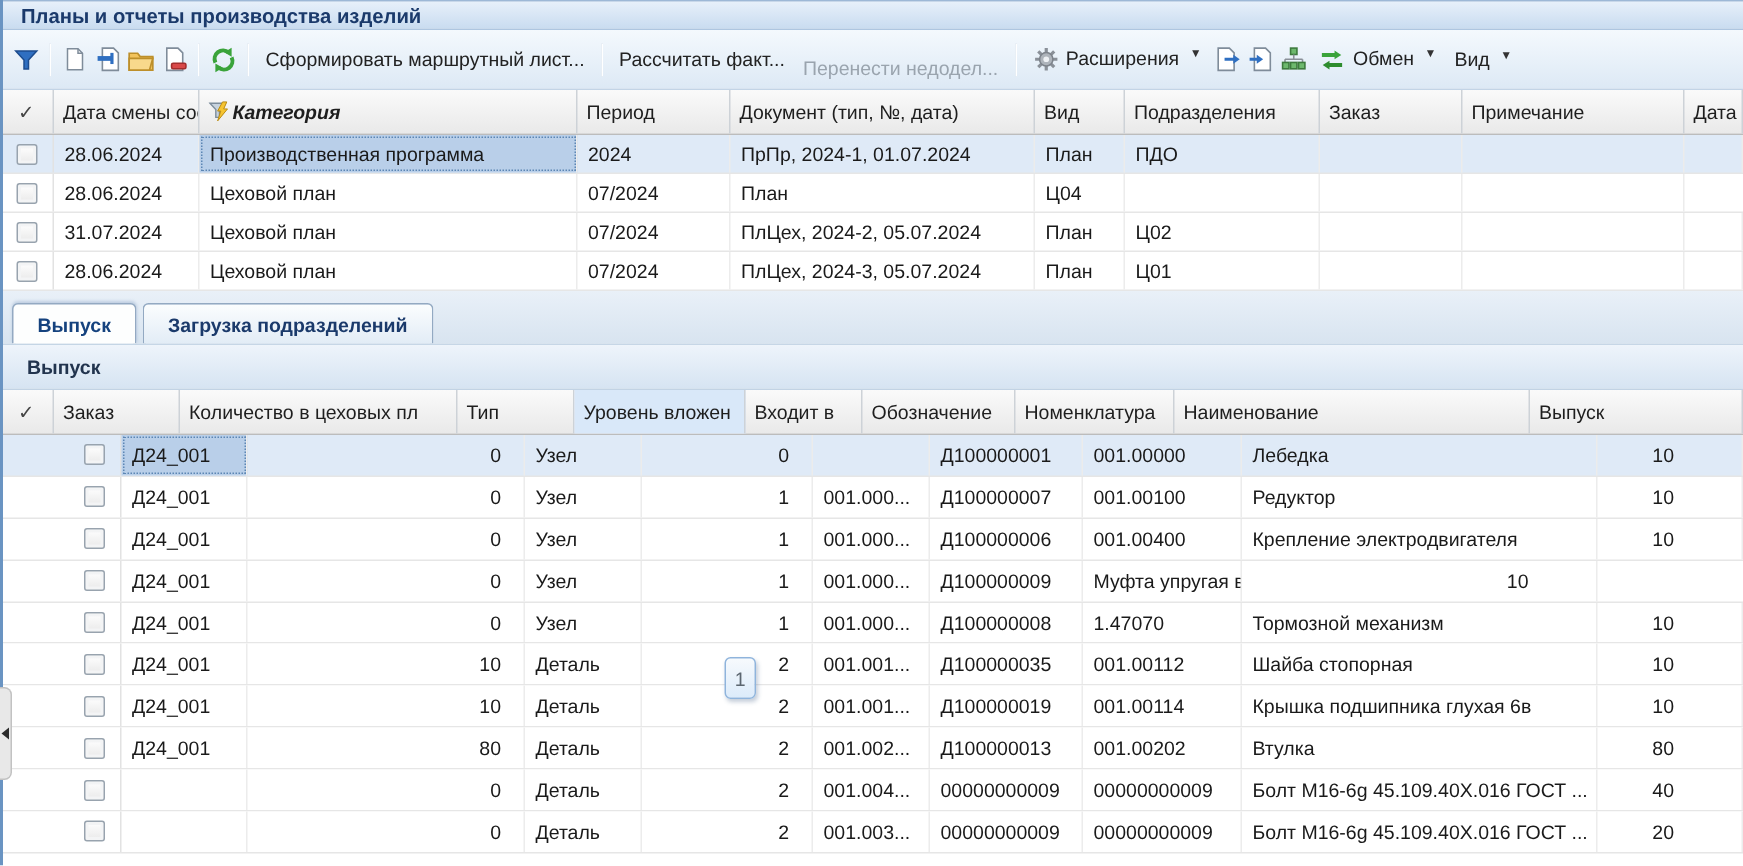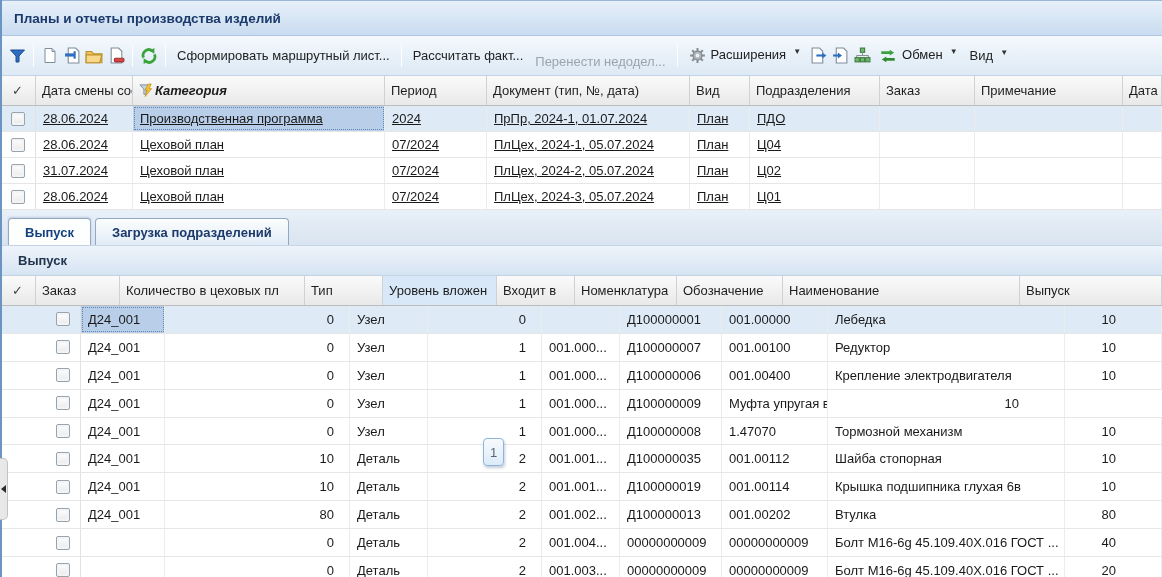--- a/index.html
+++ b/index.html
@@ -2,21 +2,21 @@
 <html><head>
 <meta charset="utf-8">
 <style>
   * { margin:0; padding:0; box-sizing:border-box; }
   html,body { width:1162px; height:577px; overflow:hidden; background:#fff;
     font-family:"Liberation Sans","DejaVu Sans",sans-serif; font-size:13px; color:#1a1a1a; }
   .window { position:relative; width:1162px; height:577px; background:#fff; }
   .left-edge { position:absolute; left:0; top:0; width:2px; height:577px; background:#6a94c2; z-index:40; }
 
   
-  .titlebar { height:36px; background:linear-gradient(#e7f0fa,#c9dcf0);
+  .titlebar { height:20px; background:linear-gradient(#e7f0fa,#c9dcf0);
     border-top:1px solid #9db8d6; border-bottom:1px solid #aec6e0;
     display:flex; align-items:center; padding-left:14px; }
   .titlebar .title { font-weight:bold; font-size:13.5px; color:#1b3a6b; }
 
   
   .toolbar { height:40px; background:linear-gradient(#f4f9fd,#dde9f5);
     border-bottom:1px solid #c3d4e6; display:flex; align-items:center; padding:0 6px; }
   .tbtn { display:flex; align-items:flex-start; gap:5px; padding:3px 6px; border-radius:3px;
     cursor:default; white-space:nowrap; color:#222; }
   .tbtn.disabled { color:#9aa4ae;margin-top:12px; }
@@ -29,21 +29,21 @@
   .g2 { display:grid; grid-template-columns:36px 84px 185px 78px 114px 78px 102px 106px 237px 1fr; }
   .thead { background:linear-gradient(#fafafa,#e9e9e9); border-bottom:1px solid #bcbcbc; }
   .t1 .thead { height:30px; }
   .t2 .thead { height:30px; }
   .hcell { display:flex; align-items:center; padding:0 6px; border-right:1px solid #cdd2d7;
     overflow:hidden; white-space:nowrap; color:#1e1e1e; }
   .hcell.cb { justify-content:center; color:#444; }
   .hcell.cat { font-weight:bold; font-style:italic; gap:1px; }
   .hcell.sorted { background:#d9e8f9; }
   .trow { border-bottom:1px solid #e6e6e6; background:#fff; }
-  .t1 .trow { height:26px;text-decoration:underline; }
+  .t1 .trow { height:26px; }
   .t2 .trow { height:27.9px;padding-left:45px; }
   .trow.selected { background:#dfeaf7; }
   .cell { display:flex; align-items:center; padding:0 7px; border-right:1px solid #ececec;
     overflow:hidden; white-space:nowrap; }
   .cell.num { justify-content:flex-end; padding-right:15px; }
   .t2 .cell.num-out { justify-content:flex-end; padding-right:45px; }
   .cell.cbcell { justify-content:center; border-right:1px solid #e2e2e2; }
   .trow.selected .focuscell { background:#b9cfe9; outline:1px dotted #5c86b4; outline-offset:-2px; }
   .checkbox { width:14px; height:14px; border:1px solid #98a3ae; border-radius:2px;
     background:linear-gradient(#ffffff,#e9e9e9); box-shadow:inset 0 0 0 2px #f3f4f5; }
@@ -227,21 +227,20 @@
           <div class="cell"></div>
           <div class="cell"></div>
         </div>
         <div class="trow g1">
           <div class="cell cbcell">
             <span class="checkbox"></span>
           </div>
           <div class="cell">28.06.2024</div>
           <div class="cell">Цеховой план</div>
           <div class="cell">07/2024</div>
-          <div class="cell">ПлЦех, 2024-1, 05.07.2024</div>
           <div class="cell">План</div>
           <div class="cell">Ц04</div>
           <div class="cell"></div>
           <div class="cell"></div>
           <div class="cell"></div>
         </div>
         <div class="trow g1">
           <div class="cell cbcell">
             <span class="checkbox"></span>
           </div>
@@ -288,22 +287,22 @@
   <div class="t2">
     <div class="thead g2">
       <div class="hcell cb">
           <span>✓</span>
         </div>
       <div class="hcell">Заказ</div>
       <div class="hcell">Количество в цеховых пл</div>
       <div class="hcell">Тип</div>
       <div class="hcell sorted">Уровень вложен</div>
       <div class="hcell">Входит в</div>
+      <div class="hcell">Обозначение</div>
       <div class="hcell">Номенклатура</div>
-      <div class="hcell">Обозначение</div>
       <div class="hcell">Наименование</div>
       <div class="hcell">Выпуск</div>
     </div>
     <div id="t2body">
         <div class="trow g2 selected">
           <div class="cell cbcell">
             <span class="checkbox"></span>
           </div>
           <div class="cell focuscell">Д24_001</div>
           <div class="cell num">0</div>

